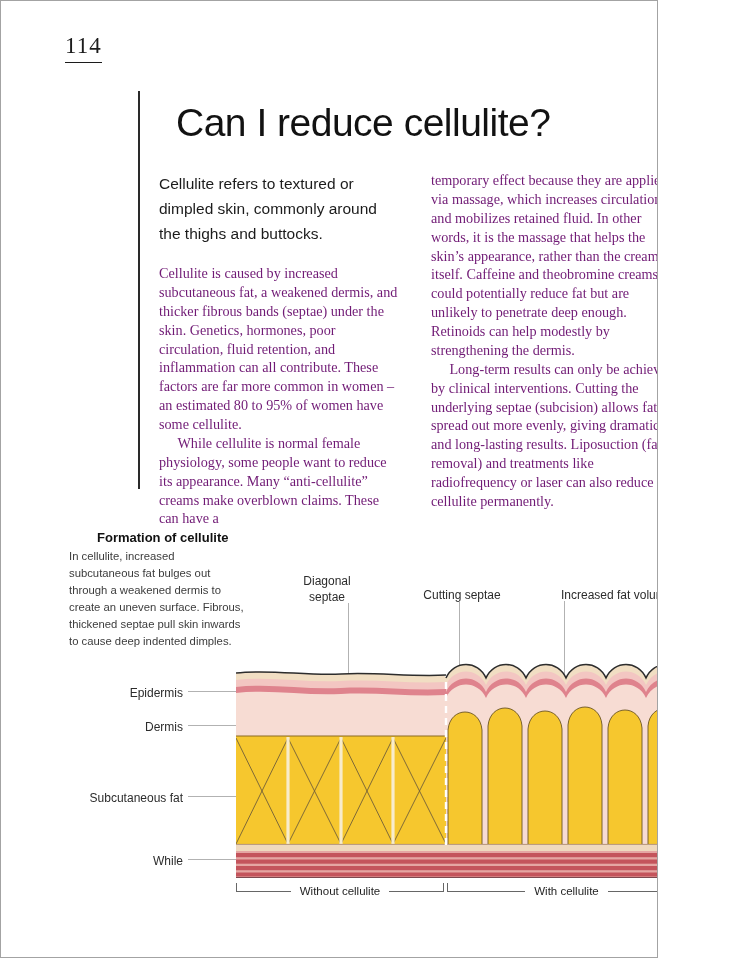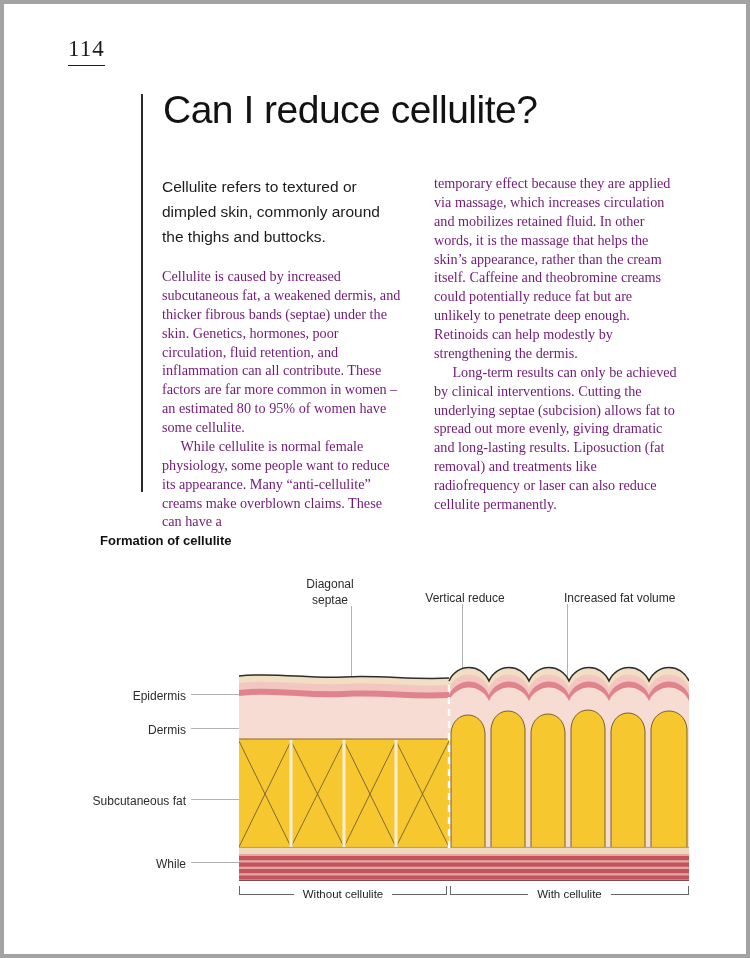--- a/index.html
+++ b/index.html
@@ -1,18 +1,18 @@
 <!DOCTYPE html>
 <html><head>
 <meta charset="utf-8">
 <style>
   html,body{margin:0;padding:0;background:#ffffff;}
   .page{
-    position:relative;width:750px;height:958px;background:#ffffff;
-    border:4px solid #a3a3a3;box-sizing:border-box;overflow:hidden;
+    position:relative;width:658px;height:958px;background:#ffffff;
+    border:1px solid #a3a3a3;box-sizing:border-box;overflow:hidden;
     font-family:"Liberation Sans",sans-serif;color:#222;
   }
   .pagenum{
     position:absolute;left:64px;top:32px;
     font-family:"Liberation Serif",serif;font-size:23px;color:#1c1c1c;
     border-bottom:1.5px solid #1c1c1c;padding-bottom:3px;letter-spacing:1px;
   }
   .vrule{position:absolute;left:137px;top:90px;width:1.5px;height:398px;background:#2a2a2a;}
   .title{
     position:absolute;left:159px;top:84px;
@@ -45,38 +45,39 @@
 </style>
 </head>
 <body>
 
 <div class="page">
 
   <div class="pagenum">114</div>
 
   <div class="vrule"></div>
 
-  <h1 class="title" style="margin:0;">Can I reduce cellulite?</h1>
+  <h1 class="title" style="margin:16px;">Can I reduce cellulite?</h1>
 
   <div class="intro">Cellulite refers to textured or dimpled skin, commonly around the thighs and buttocks.</div>
 
   <div class="body-serif colL">
     <p>Cellulite is caused by increased subcutaneous fat, a weakened dermis, and thicker fibrous bands (septae) under the skin. Genetics, hormones, poor circulation, fluid retention, and inflammation can all contribute. These factors are far more common in women – an estimated 80 to 95% of women have some cellulite.</p>
     <p class="indent">While cellulite is normal female physiology, some people want to reduce its appearance. Many “anti-cellulite” creams make overblown claims. These can have a</p>
   </div>
 
   <div class="body-serif colR">
     <p>temporary effect because they are applied via massage, which increases circulation and mobilizes retained fluid. In other words, it is the massage that helps the skin’s appearance, rather than the cream itself. Caffeine and theobromine creams could potentially reduce fat but are unlikely to penetrate deep enough. Retinoids can help modestly by strengthening the dermis.</p>
     <p class="indent">Long-term results can only be achieved by clinical interventions. Cutting the underlying septae (subcision) allows fat to spread out more evenly, giving dramatic and long-lasting results. Liposuction (fat removal) and treatments like radiofrequency or laser can also reduce cellulite permanently.</p>
   </div>
 
   <div class="dheading">Formation of cellulite</div>
+  <div class="dcaption">In cellulite, increased subcutaneous fat bulges out through a weakened dermis to create an uneven surface. Fibrous, thickened septae pull skin inwards to cause deep indented dimples.</div>
 
   <div class="dlabel center" style="left:288px;top:572px;width:76px;">Diagonal septae</div>
-  <div class="dlabel" style="left:416px;top:586px;width:90px;text-align:center;">Vertical reduce</div>
+  <div class="dlabel" style="left:416px;top:586px;width:90px;text-align:center;">Cutting septae</div>
   <div class="dlabel" style="left:560px;top:586px;width:118px;">Increased fat volume</div>
 
   <div class="vline" style="left:347px;top:602px;height:136px;"></div>
   <div class="vline" style="left:458px;top:600px;height:131px;"></div>
   <div class="vline" style="left:563px;top:600px;height:143px;"></div>
 
   <div class="dlabel rightal" style="left:60px;top:684px;width:122px;">Epidermis</div>
   <div class="hline" style="left:187px;top:690px;width:50px;"></div>
 
   <div class="dlabel rightal" style="left:60px;top:718px;width:122px;">Dermis</div>

